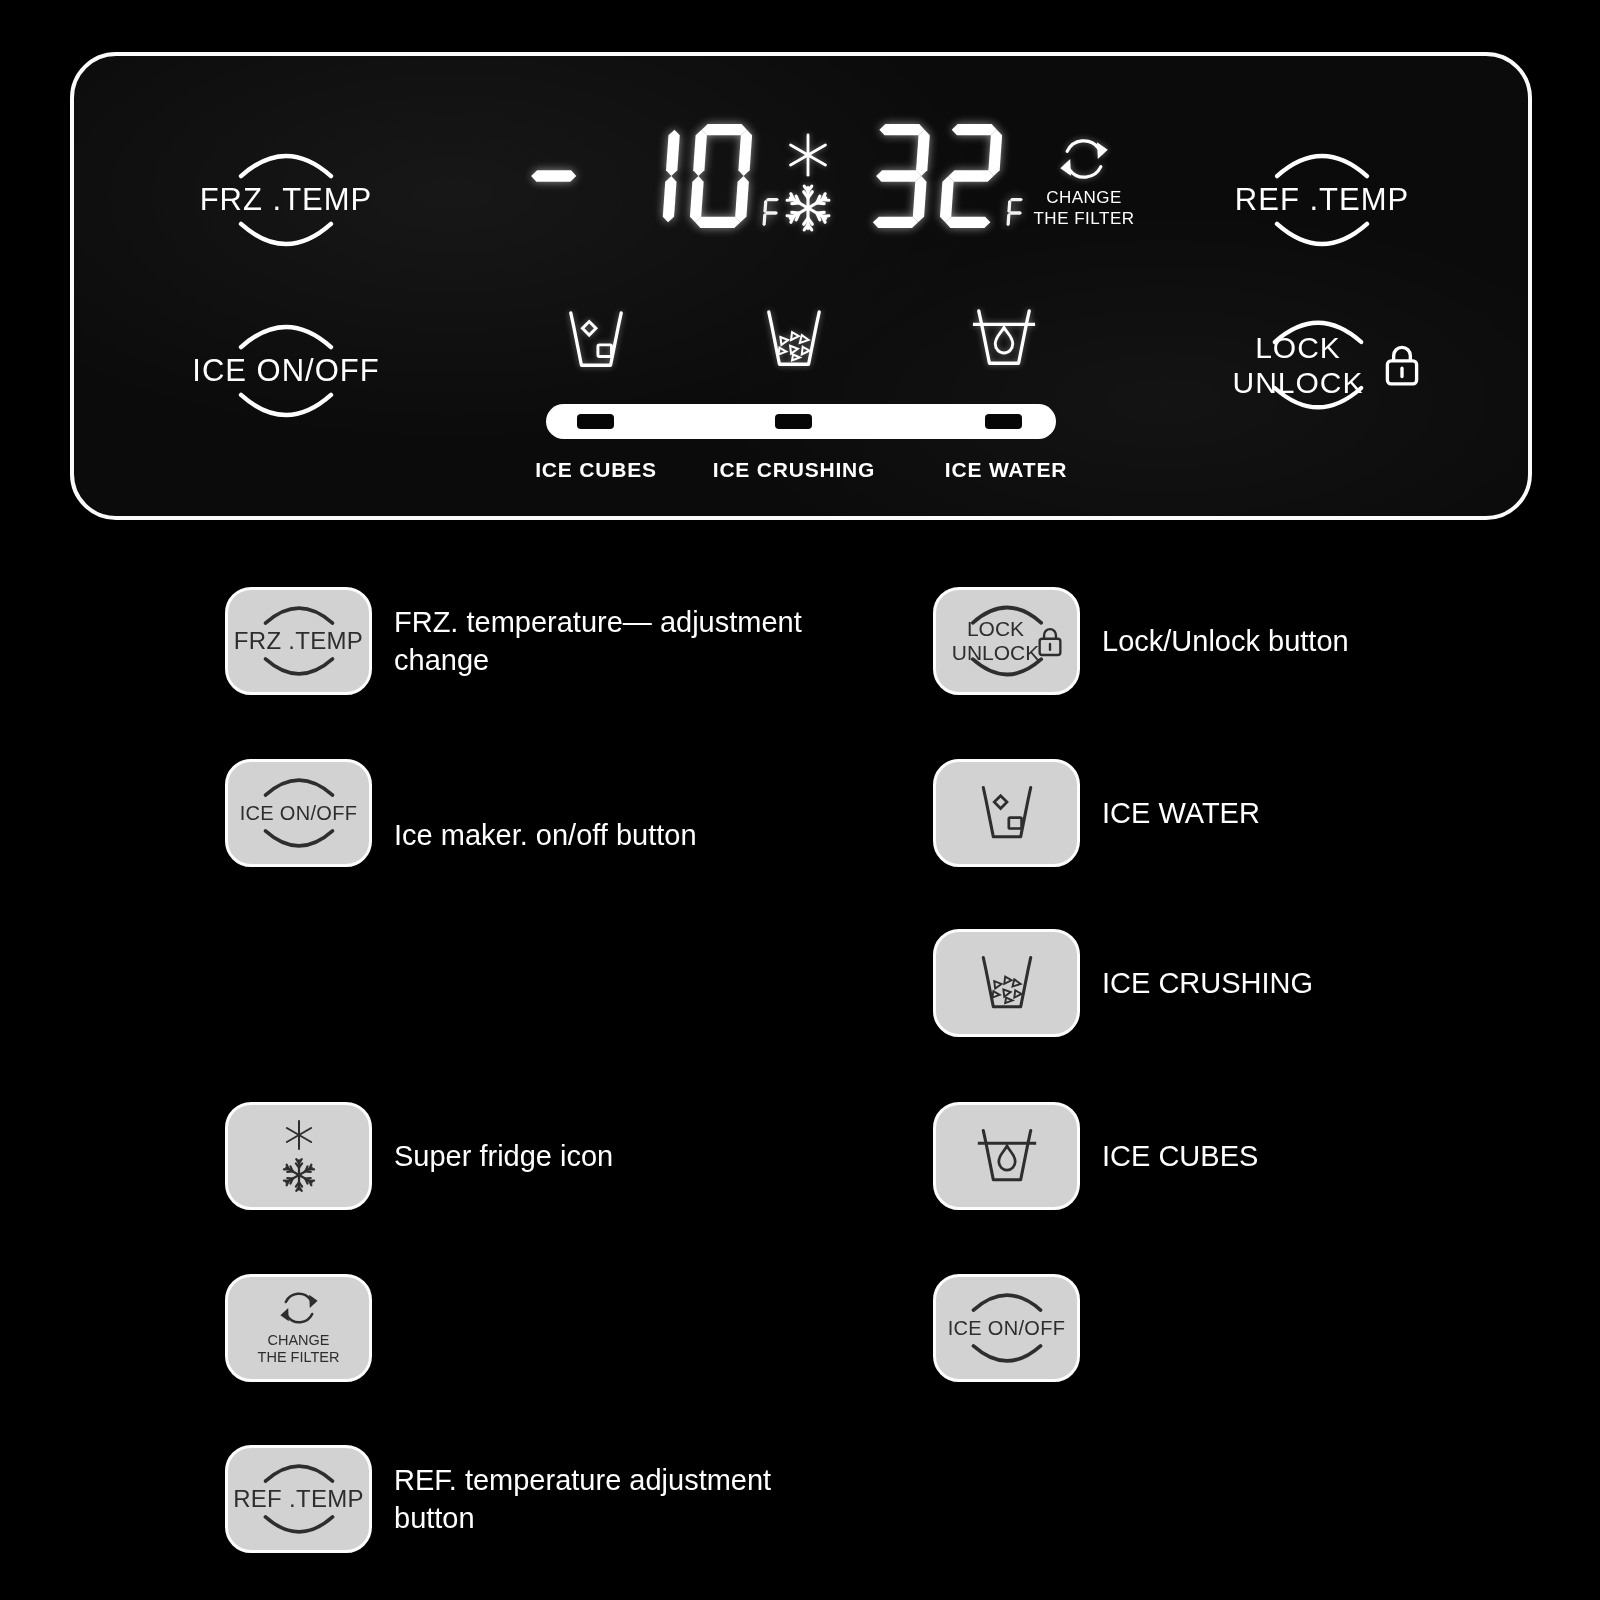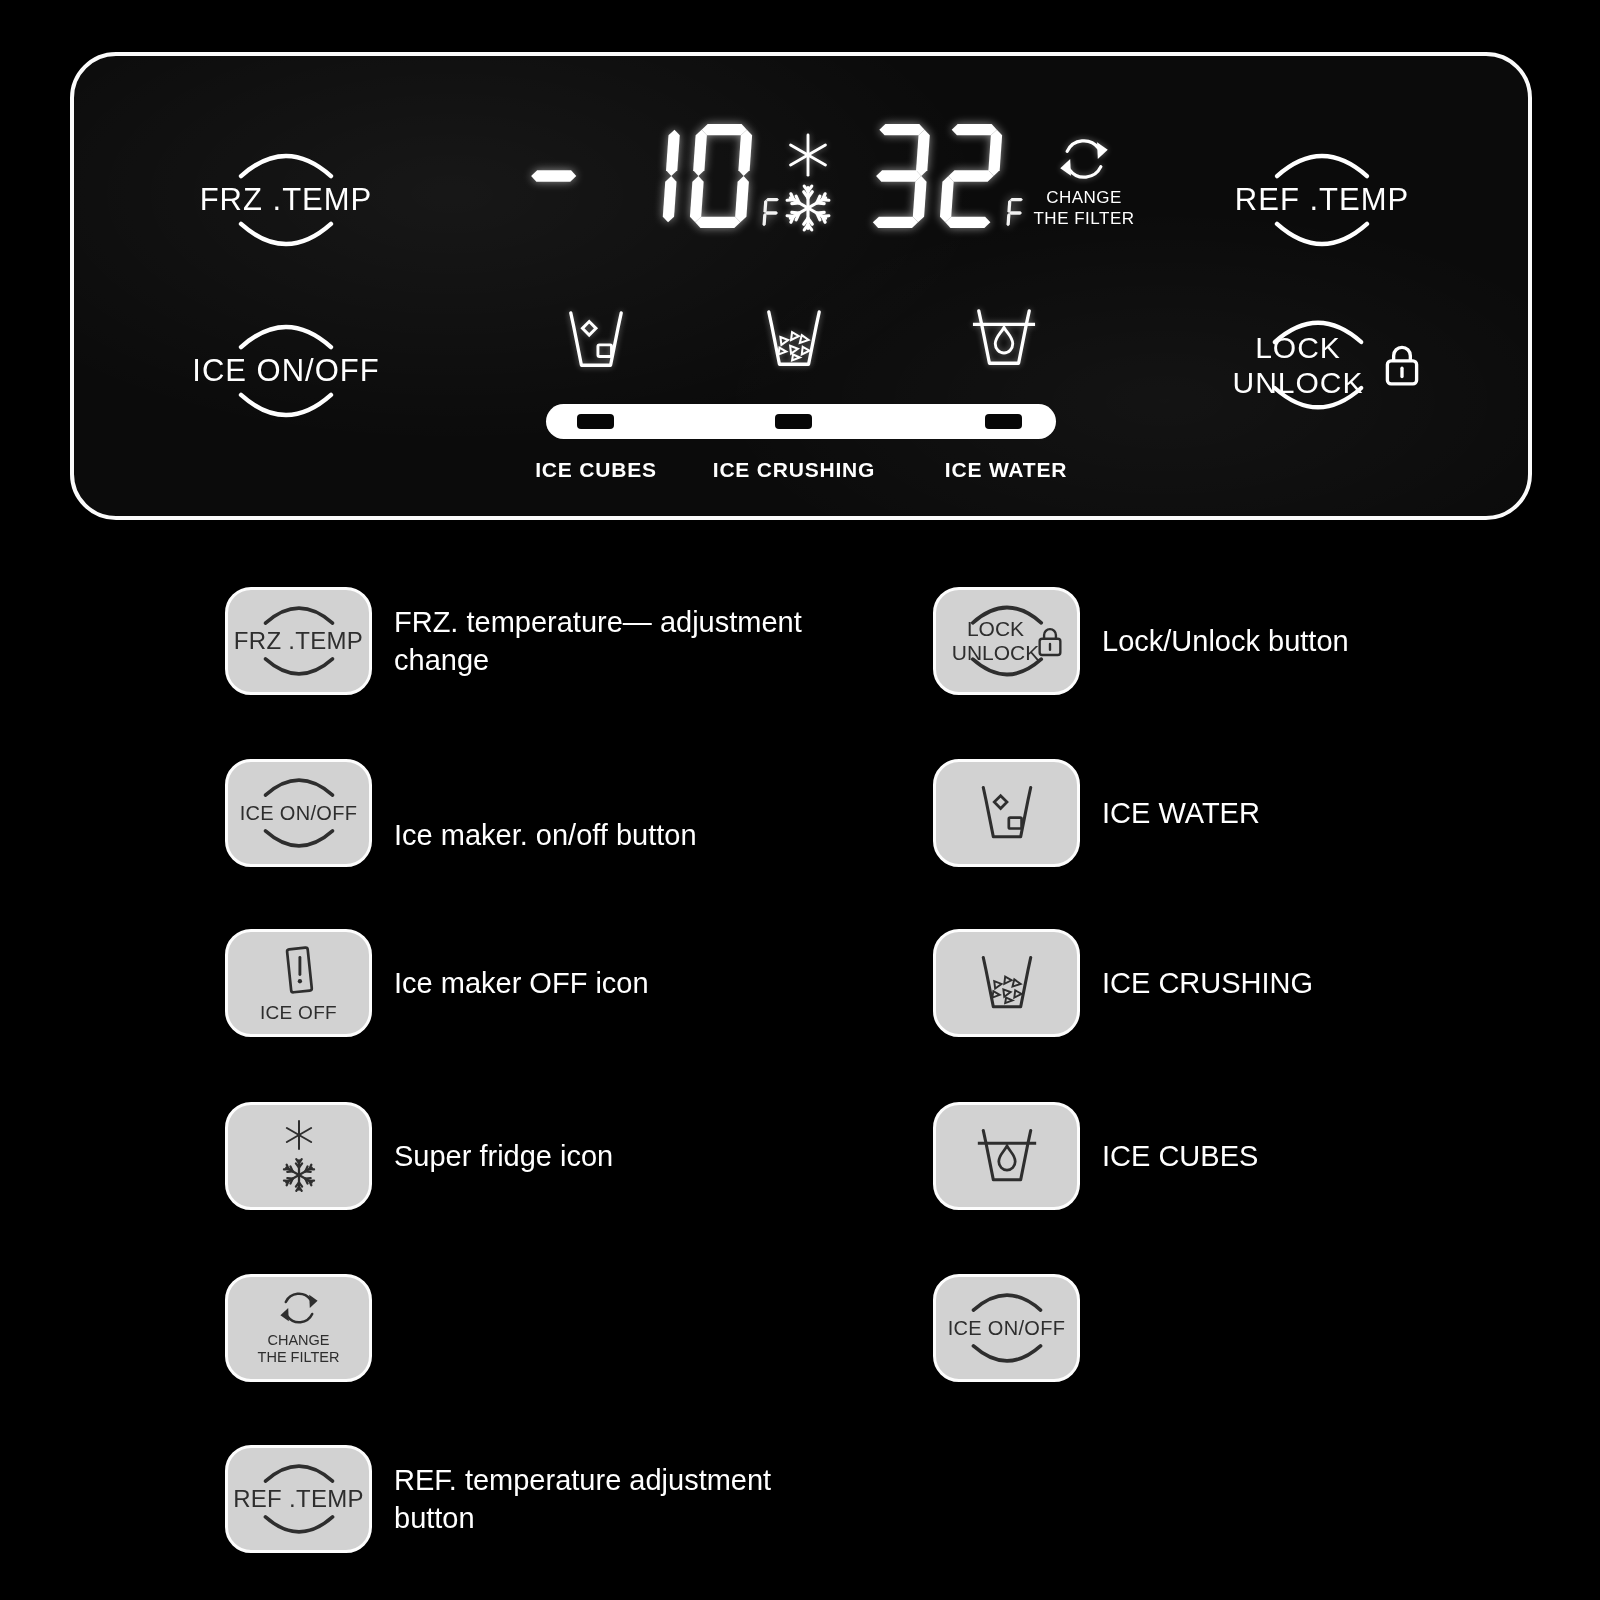--- a/index.html
+++ b/index.html
@@ -288,31 +288,20 @@
       <span class="icon arcs"><svg width="80" height="100" viewBox="0 0 100 140" fill="none" stroke="#2e2e2e" style="overflow:visible">
             <path d="M 3,45 Q 50,3 97,45" stroke-width="5" stroke-linecap="round"></path>
             <path d="M 3,95 Q 50,137 97,95" stroke-width="5" stroke-linecap="round"></path>
           </svg></span>
       <span class="lbl sm">ICE ON/OFF</span>
     </div>
     <div class="ldesc" style="width:480px;margin-top:44px;">Ice maker. on/off button</div>
   </div>
 
   <div class="lrow" style="left:225px;top:927px;">
-    <div class="lbtn">
-      <span class="icon"><svg width="40" height="54" viewBox="-22 -30 44 60" fill="none" stroke="#2e2e2e" style="overflow:visible">
-            <g transform="rotate(-6)">
-              <rect x="-11" y="-24" width="23" height="48" rx="2.5" stroke-width="3"></rect>
-            </g>
-            <line x1="1" y1="-14" x2="1" y2="5" stroke-width="3.2" stroke-linecap="round"></line>
-            <circle cx="1" cy="12.5" r="2.4" fill="#2e2e2e" stroke="none"></circle>
-          </svg></span>
-      <span class="iceofflbl">ICE OFF</span>
-    </div>
-    <div class="ldesc" style="width:480px;">Ice maker OFF icon</div>
   </div>
 
   <div class="lrow" style="left:225px;top:1100px;">
     <div class="lbtn">
       <span class="icon" style="margin-bottom:6px;"><svg width="32" height="32" viewBox="-24 -24 48 48" fill="none" stroke="#2e2e2e" style="overflow:visible">
             <line x1="0" y1="-21" x2="0" y2="21" stroke-width="3" stroke-linecap="round"></line>
             <line x1="18.2" y1="-10.5" x2="-18.2" y2="10.5" stroke-width="3" stroke-linecap="round"></line>
             <line x1="-18.2" y1="-10.5" x2="18.2" y2="10.5" stroke-width="3" stroke-linecap="round"></line>
           </svg></span>
       <span class="icon"><svg width="36" height="36" viewBox="-27 -27 54 54" fill="none" stroke="#2e2e2e" style="overflow:visible">

